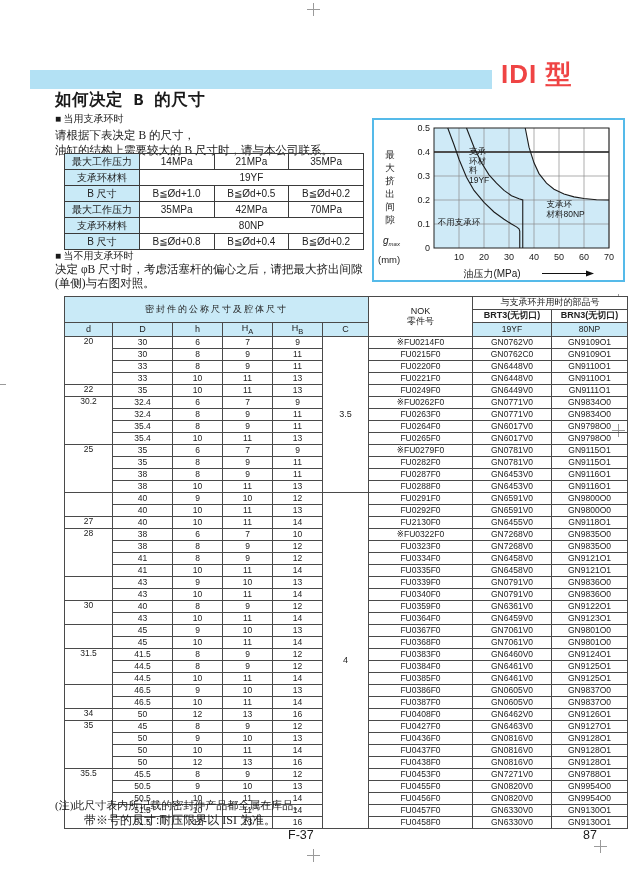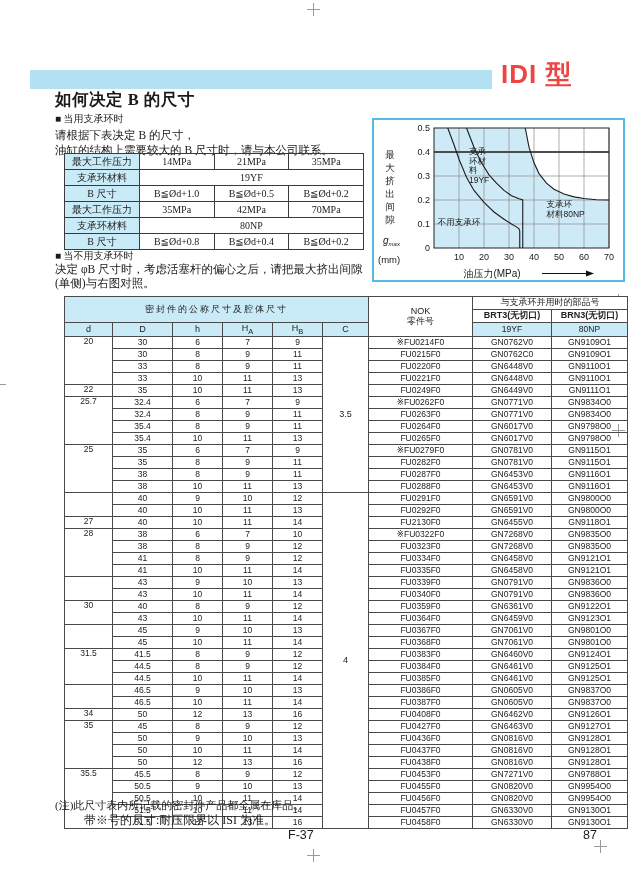--- a/index.html
+++ b/index.html
@@ -7,31 +7,31 @@
        font-family:"Liberation Sans","DejaVu Sans",sans-serif;color:#1a1a1a;}
   .abs{position:absolute;}
   
   .cross{position:absolute;width:13px;height:13px;}
   .cross::before{content:'';position:absolute;left:6px;top:0;width:1px;height:13px;background:#9a9a9a;}
   .cross::after{content:'';position:absolute;top:6px;left:0;height:1px;width:13px;background:#9a9a9a;}
   
   #band{left:30px;top:70px;width:462px;height:19px;background:#b3e1f4;}
   #brand{left:501px;top:59px;font-size:26px;font-weight:800;color:#ef4444;letter-spacing:1px;line-height:30px;}
   #doc-title{left:55px;top:89px;font-size:16.5px;font-weight:bold;letter-spacing:.5px;
-             font-family:Liberation Serif, serif;}
+             font-family:Liberation Mono, monospace;}
   .h2{font-size:10px;font-family:"Liberation Serif","DejaVu Serif",serif;}
   #h2a{left:55px;top:112px;}
   .para{font-size:11.5px;line-height:14px;font-family:"Liberation Serif","DejaVu Serif",serif;}
   #p1a{left:55px;top:128px;}
   #p1b{left:55px;top:143px;}
   #h2b{left:55px;top:249px;}
   #p2{left:55px;top:262px;width:308px;}
   
   .ptable{position:absolute;left:64px;border-collapse:collapse;table-layout:fixed;width:300px;
-          font-size:10px;border:1.5px solid #222;font-family:Liberation Serif, serif;}
+          font-size:10px;border:1.5px solid #222;}
   .ptable td{border:1px solid #3a3a3a;height:15px;text-align:center;padding:0;color:#222;}
   .ptable td.plabel{background:#c9eaf7;}
   #ptable0{top:153px;} #ptable1{top:201px;}
   
   #chartbox{left:372px;top:118px;width:249px;height:160px;border:2px solid #55bae9;background:#fff;}
   #chart-svg text{font-family:"Liberation Sans","DejaVu Sans",sans-serif;fill:#1a1a1a;}
   
   #parts-table{position:absolute;left:64px;top:296px;border-collapse:collapse;table-layout:fixed;
                width:563px;font-size:8.5px;border:1.6px solid #111;}
   #parts-table th,#parts-table td{border:1px solid #4a4a4a;padding:0;text-align:center;height:11px;
@@ -243,21 +243,21 @@
           <td class="dcell" rowspan="1">22</td>
           <td class="cy">35</td>
           <td class="cy">10</td>
           <td>11</td>
           <td>13</td>
           <td class="cy">FU0249F0</td>
           <td>GN6449V0</td>
           <td>GN9111O1</td>
         </tr>
         <tr class="gs">
-          <td class="dcell" rowspan="4">25.7</td>
+          <td class="dcell" rowspan="4">30.2</td>
           <td>32.4</td>
           <td>6</td>
           <td>7</td>
           <td>9</td>
           <td>※FU0262F0</td>
           <td>GN0771V0</td>
           <td>GN9834O0</td>
         </tr>
         <tr>
           <td>32.4</td>

